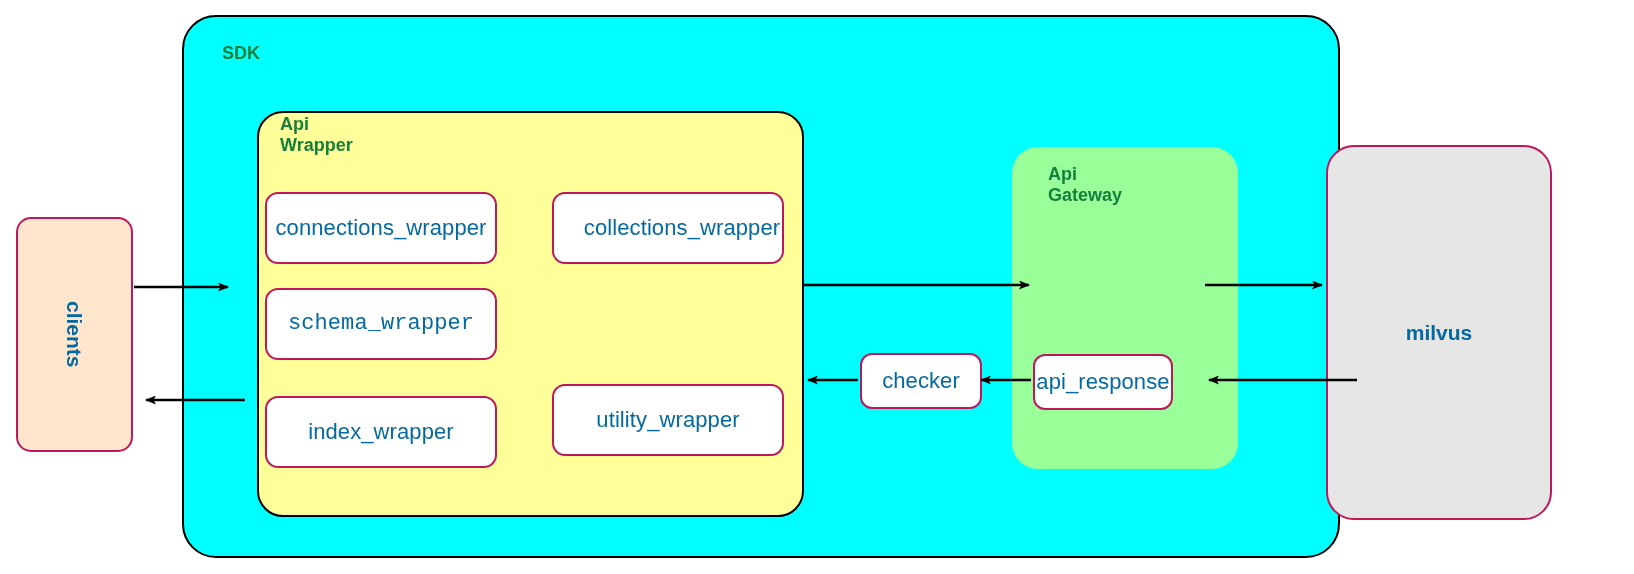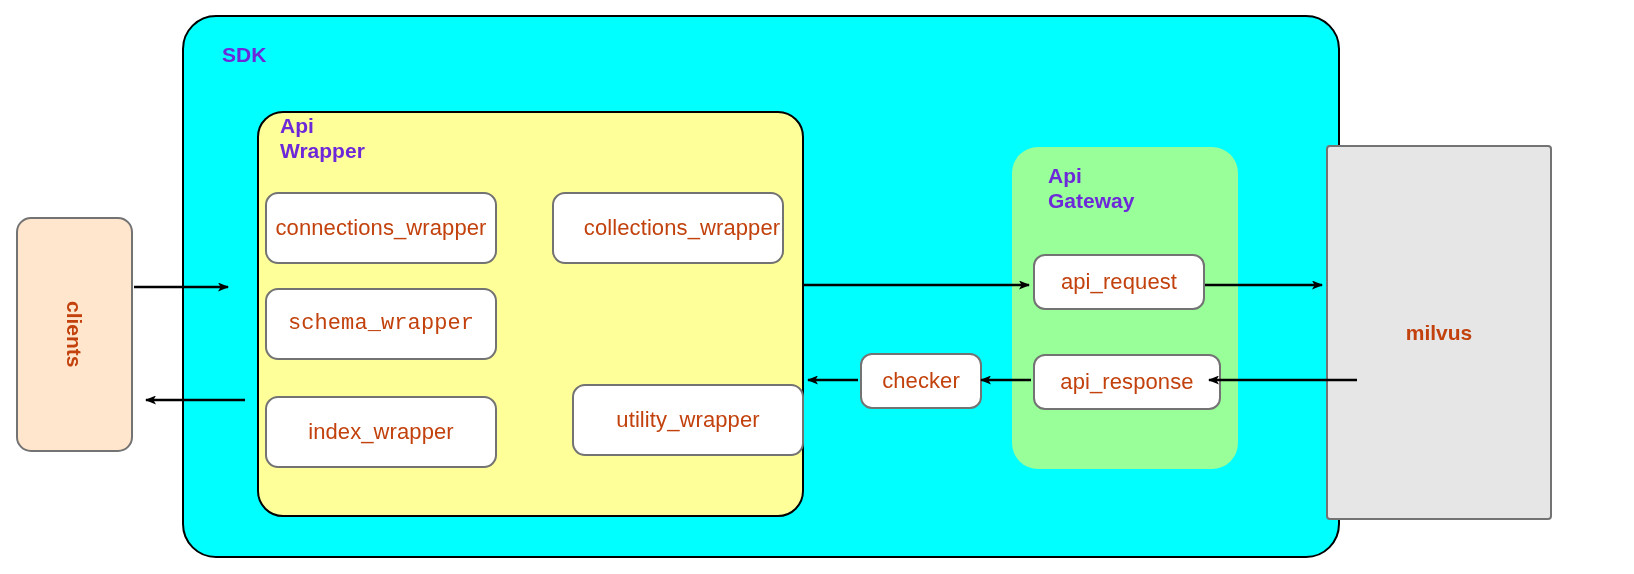--- a/index.html
+++ b/index.html
@@ -18,48 +18,48 @@
     position: relative;
     width: 1634px;
     height: 574px;
     background: #ffffff;
   }
 
   
   .node {
     position: absolute;
     box-sizing: border-box;
-    border: 2px solid #737373;
+    border: 2px solid #be185d;
     border-radius: 14px;
     background: #ffffff;
     display: flex;
     align-items: center;
     justify-content: center;
-    color: #c2410c;
+    color: #0369a1;
   }
   .leaf-label {
     font-size: 22px;
     font-weight: 400;
     letter-spacing: 0.1px;
     white-space: nowrap;
     line-height: 1;
   }
 
   
   .panel {
     position: absolute;
     box-sizing: border-box;
     border-radius: 30px;
   }
   .panel-title {
     position: absolute;
-    font-size: 21px;
+    font-size: 18px;
     font-weight: bold;
     line-height: 1.18;
-    color: #6d28d9;
+    color: #15803d;
     white-space: pre-line;
   }
 
   #sdk-panel {
     left: 182px;
     top: 15px;
     width: 1158px;
     height: 543px;
     background: #00FFFF;
     border: 2px solid #000000;
@@ -122,21 +122,21 @@
     white-space: nowrap;
     line-height: 1;
   }
 
   #milvus-node {
     left: 1326px;
     top: 145px;
     width: 226px;
     height: 375px;
     background: #E6E6E6;
-    border-radius: 4px;
+    border-radius: 28px;
   }
   #milvus-label {
     font-size: 21px;
     font-weight: bold;
     white-space: nowrap;
   }
 
   #checker-node {
     left: 860px;
     top: 353px;
@@ -148,21 +148,21 @@
   #api-request-node {
     left: 1033px;
     top: 254px;
     width: 172px;
     height: 56px;
     border-radius: 12px;
   }
   #api-response-node {
     left: 1033px;
     top: 354px;
-    width: 188px;
+    width: 140px;
     height: 56px;
     border-radius: 12px;
   }
 
   
   #connectors {
     position: absolute;
     left: 0;
     top: 0;
     width: 1634px;
@@ -193,31 +193,28 @@
     <span class="leaf-label">collections_wrapper</span>
   </div>
 
   <div class="node wrapper-box" style="left:265px; top:288px;font-family:Liberation Mono, monospace;">
     <span class="leaf-label">schema_wrapper</span>
   </div>
 
   <div class="node wrapper-box" style="left:265px; top:396px;">
     <span class="leaf-label">index_wrapper</span>
   </div>
-  <div class="node wrapper-box" style="left:572px; top:384px;">
+  <div class="node wrapper-box" style="left:552px; top:384px;">
     <span class="leaf-label">utility_wrapper</span>
   </div>
 
   <div class="node" id="checker-node">
     <span class="leaf-label">checker</span>
   </div>
 
-  <div class="node" id="api-request-node">
-    <span class="leaf-label">api_request</span>
-  </div>
   <div class="node" id="api-response-node">
     <span class="leaf-label">api_response</span>
   </div>
 
   <div class="node" id="clients-node">
     <span id="clients-label">clients</span>
   </div>
 
   <div class="node" id="milvus-node">
     <span id="milvus-label">milvus</span>

